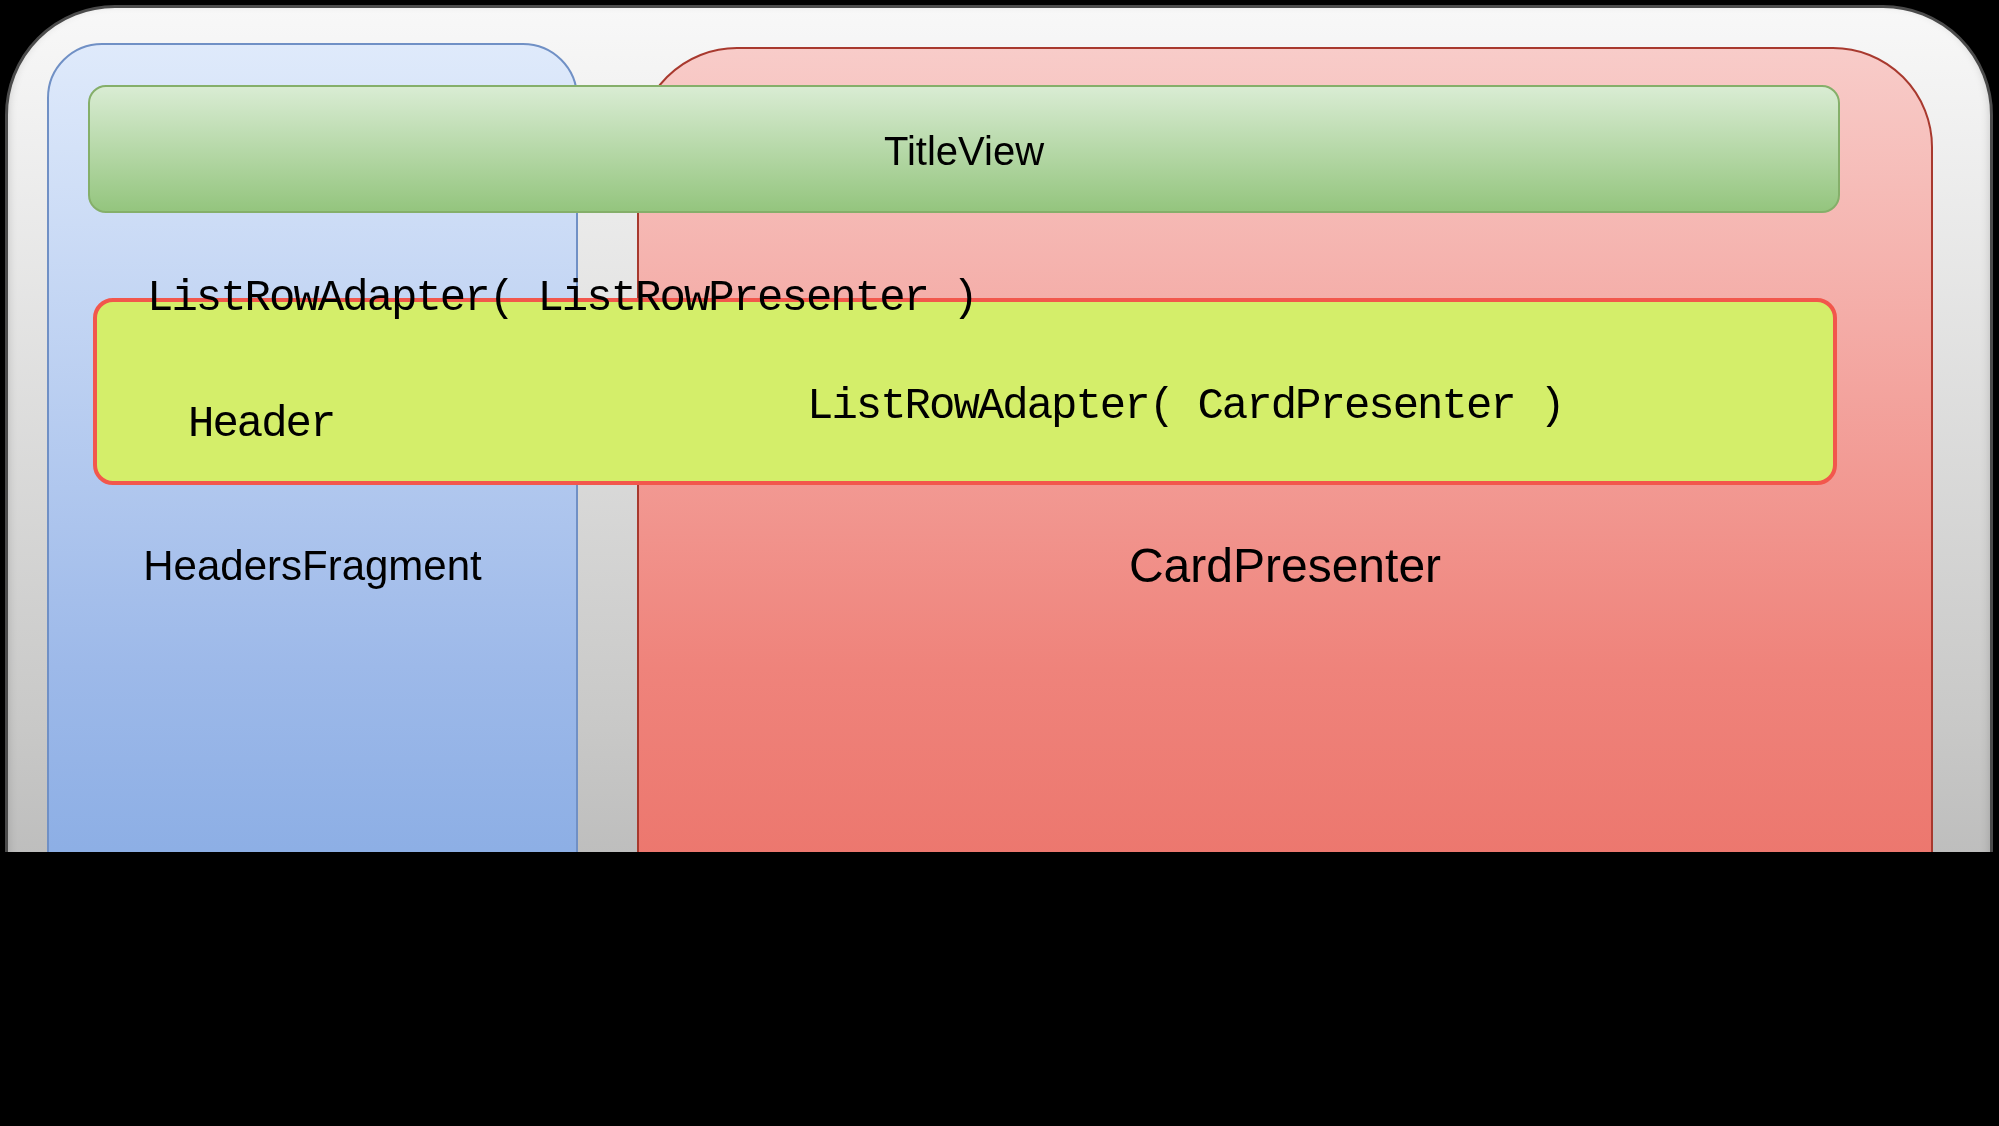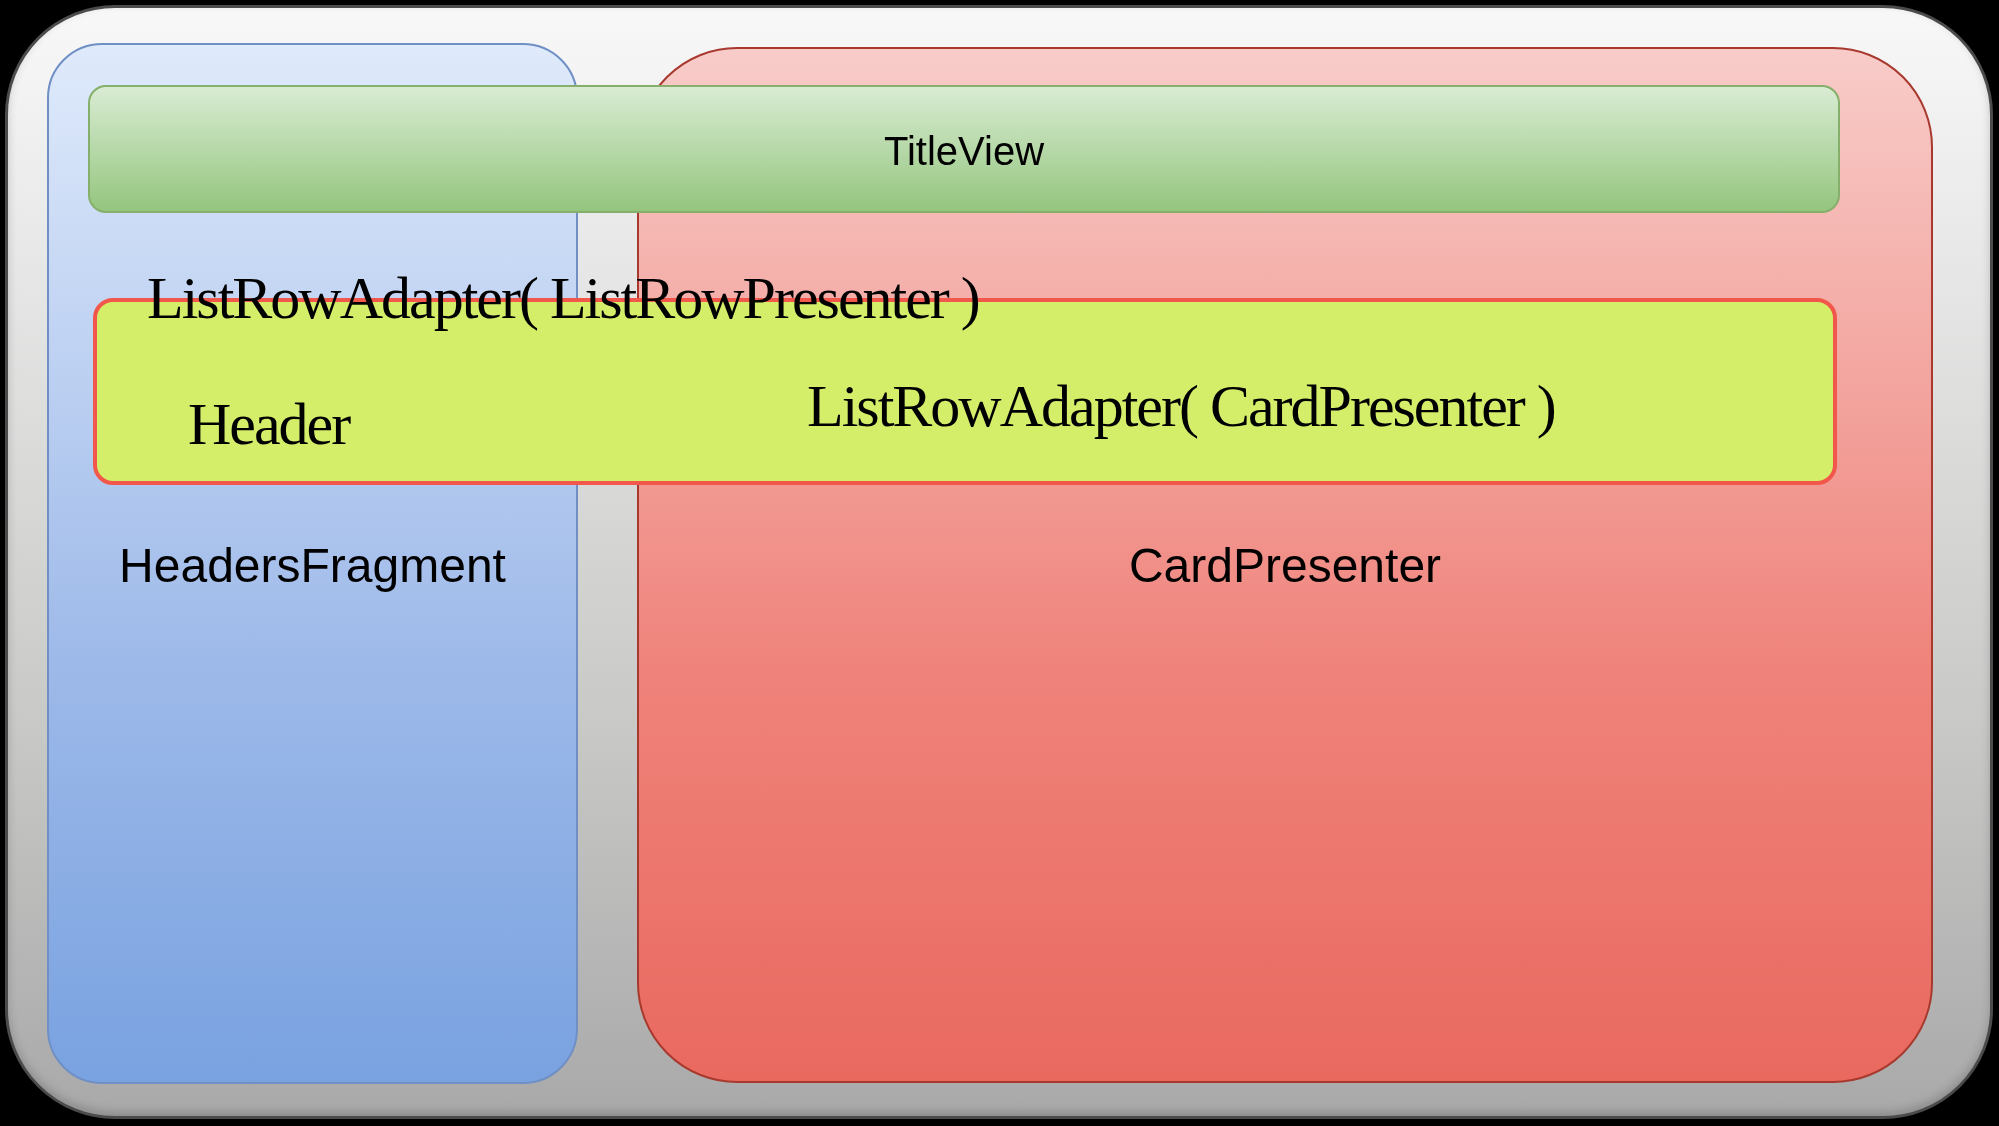--- a/index.html
+++ b/index.html
@@ -6,21 +6,21 @@
     --canvas-background:#000000;
     --panel-border:#4b4b4b; --panel-top:#f8f8f8; --panel-mid:#c9c9c8; --panel-bottom:#a9a9a9;
     --headers-box-top:#dfeafb; --headers-box-mid:#9db9e9; --headers-box-bottom:#79a2e0; --headers-box-border:#7090c5;
     --rows-box-top:#f8ccc9; --rows-box-mid:#ef837b; --rows-box-bottom:#e9695f; --rows-box-border:#a8392e;
     --title-bar-top:#d9ecd3; --title-bar-bottom:#94c57e; --title-bar-border:#85af6a;
     --header-row-fill:#d4ee6a; --header-row-border:#f2574c;
     --text:#000000;
   }
   html,body{margin:0;padding:0;background:var(--canvas-background);}
   #stage{
-    position:relative; width:1999px; height:1126px; overflow:hidden;
+    position:relative; width:1999px; height:852px; overflow:hidden;
     background:var(--canvas-background);
     font-family:"Liberation Sans", sans-serif; color:var(--text);
   }
   .abs{position:absolute;}
   #panel{
     left:5px; top:5px; width:1982px; height:1108px;
     border:3px solid var(--panel-border); border-radius:110px;
     background:linear-gradient(180deg, var(--panel-top) 0%, var(--panel-mid) 64%, var(--panel-bottom) 100%);
     box-shadow:inset 0 -4px 10px rgba(0,0,0,.18);
   }
@@ -38,33 +38,33 @@
     left:88px; top:85px; width:1748px; height:124px;
     border:2px solid var(--title-bar-border); border-radius:18px;
     background:linear-gradient(180deg, var(--title-bar-top) 0%, var(--title-bar-bottom) 100%);
   }
   #header-row-bar{
     left:93px; top:298px; width:1736px; height:179px;
     border:4px solid var(--header-row-border); border-radius:20px;
     background:var(--header-row-fill);
   }
   .big-label{
-    font-family:Liberation Serif, serif;
-    font-size:60px; letter-spacing:-2px; line-height:64px;
+    font-family:Liberation Mono, monospace;
+    font-size:44px; letter-spacing:-2px; line-height:64px;
     white-space:nowrap; color:var(--text);
   }
   #list-row-adapter-presenter-label{ left:147px; top:266px; }
   #header-cell-label{ left:188px; top:392px; }
   #list-row-adapter-card-label{ left:791px; top:374px;margin-left:16px; }
   .small-label{
     font-family:"Liberation Sans", sans-serif;
     line-height:64px; text-align:center; white-space:nowrap; color:var(--text);
   }
   #title-view-label{ left:88px; top:119px; width:1752px; font-size:40px; }
-  #headers-fragment-label{ left:47px; top:534px; width:531px; font-size:48px; }
+  #headers-fragment-label{ left:47px; top:534px; width:531px; font-size:42px; }
   #rows-fragment-label{ left:637px; top:534px; width:1296px; font-size:48px; }
 </style>
 </head>
 <body>
 
 <div id="stage">
 
   <div id="panel" class="abs"></div>
 
   <div id="headers-box" class="abs"></div>

